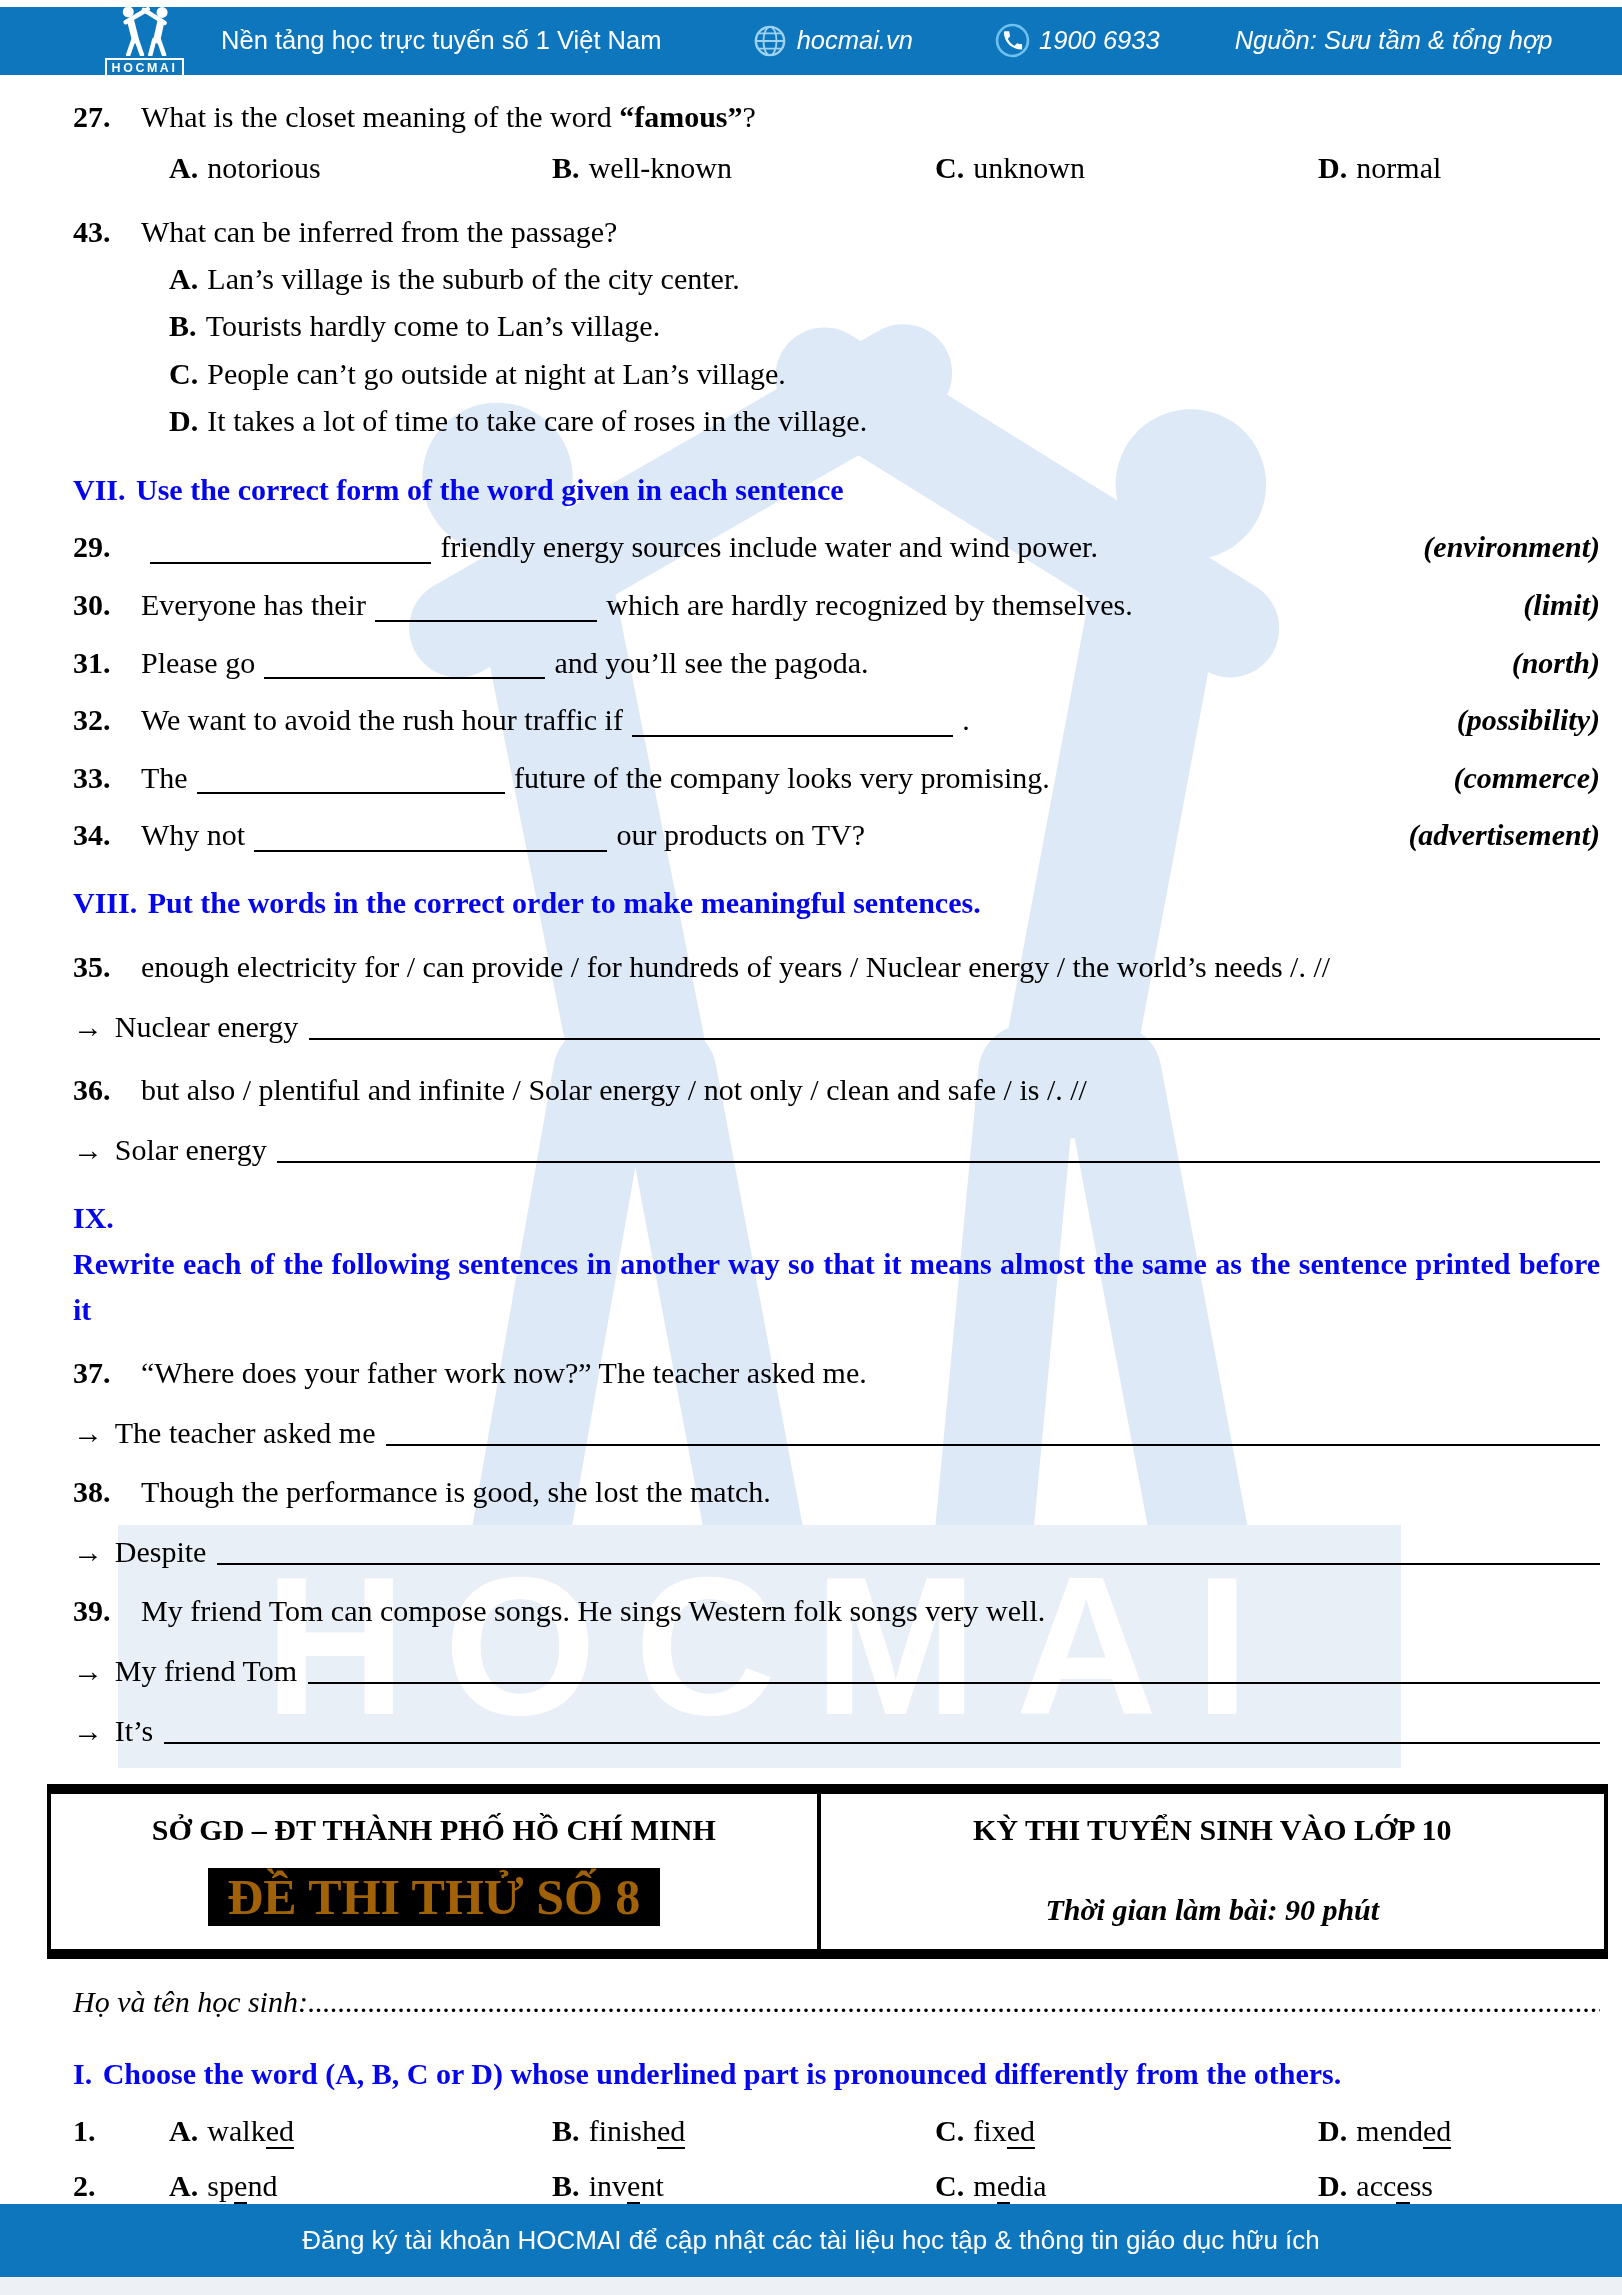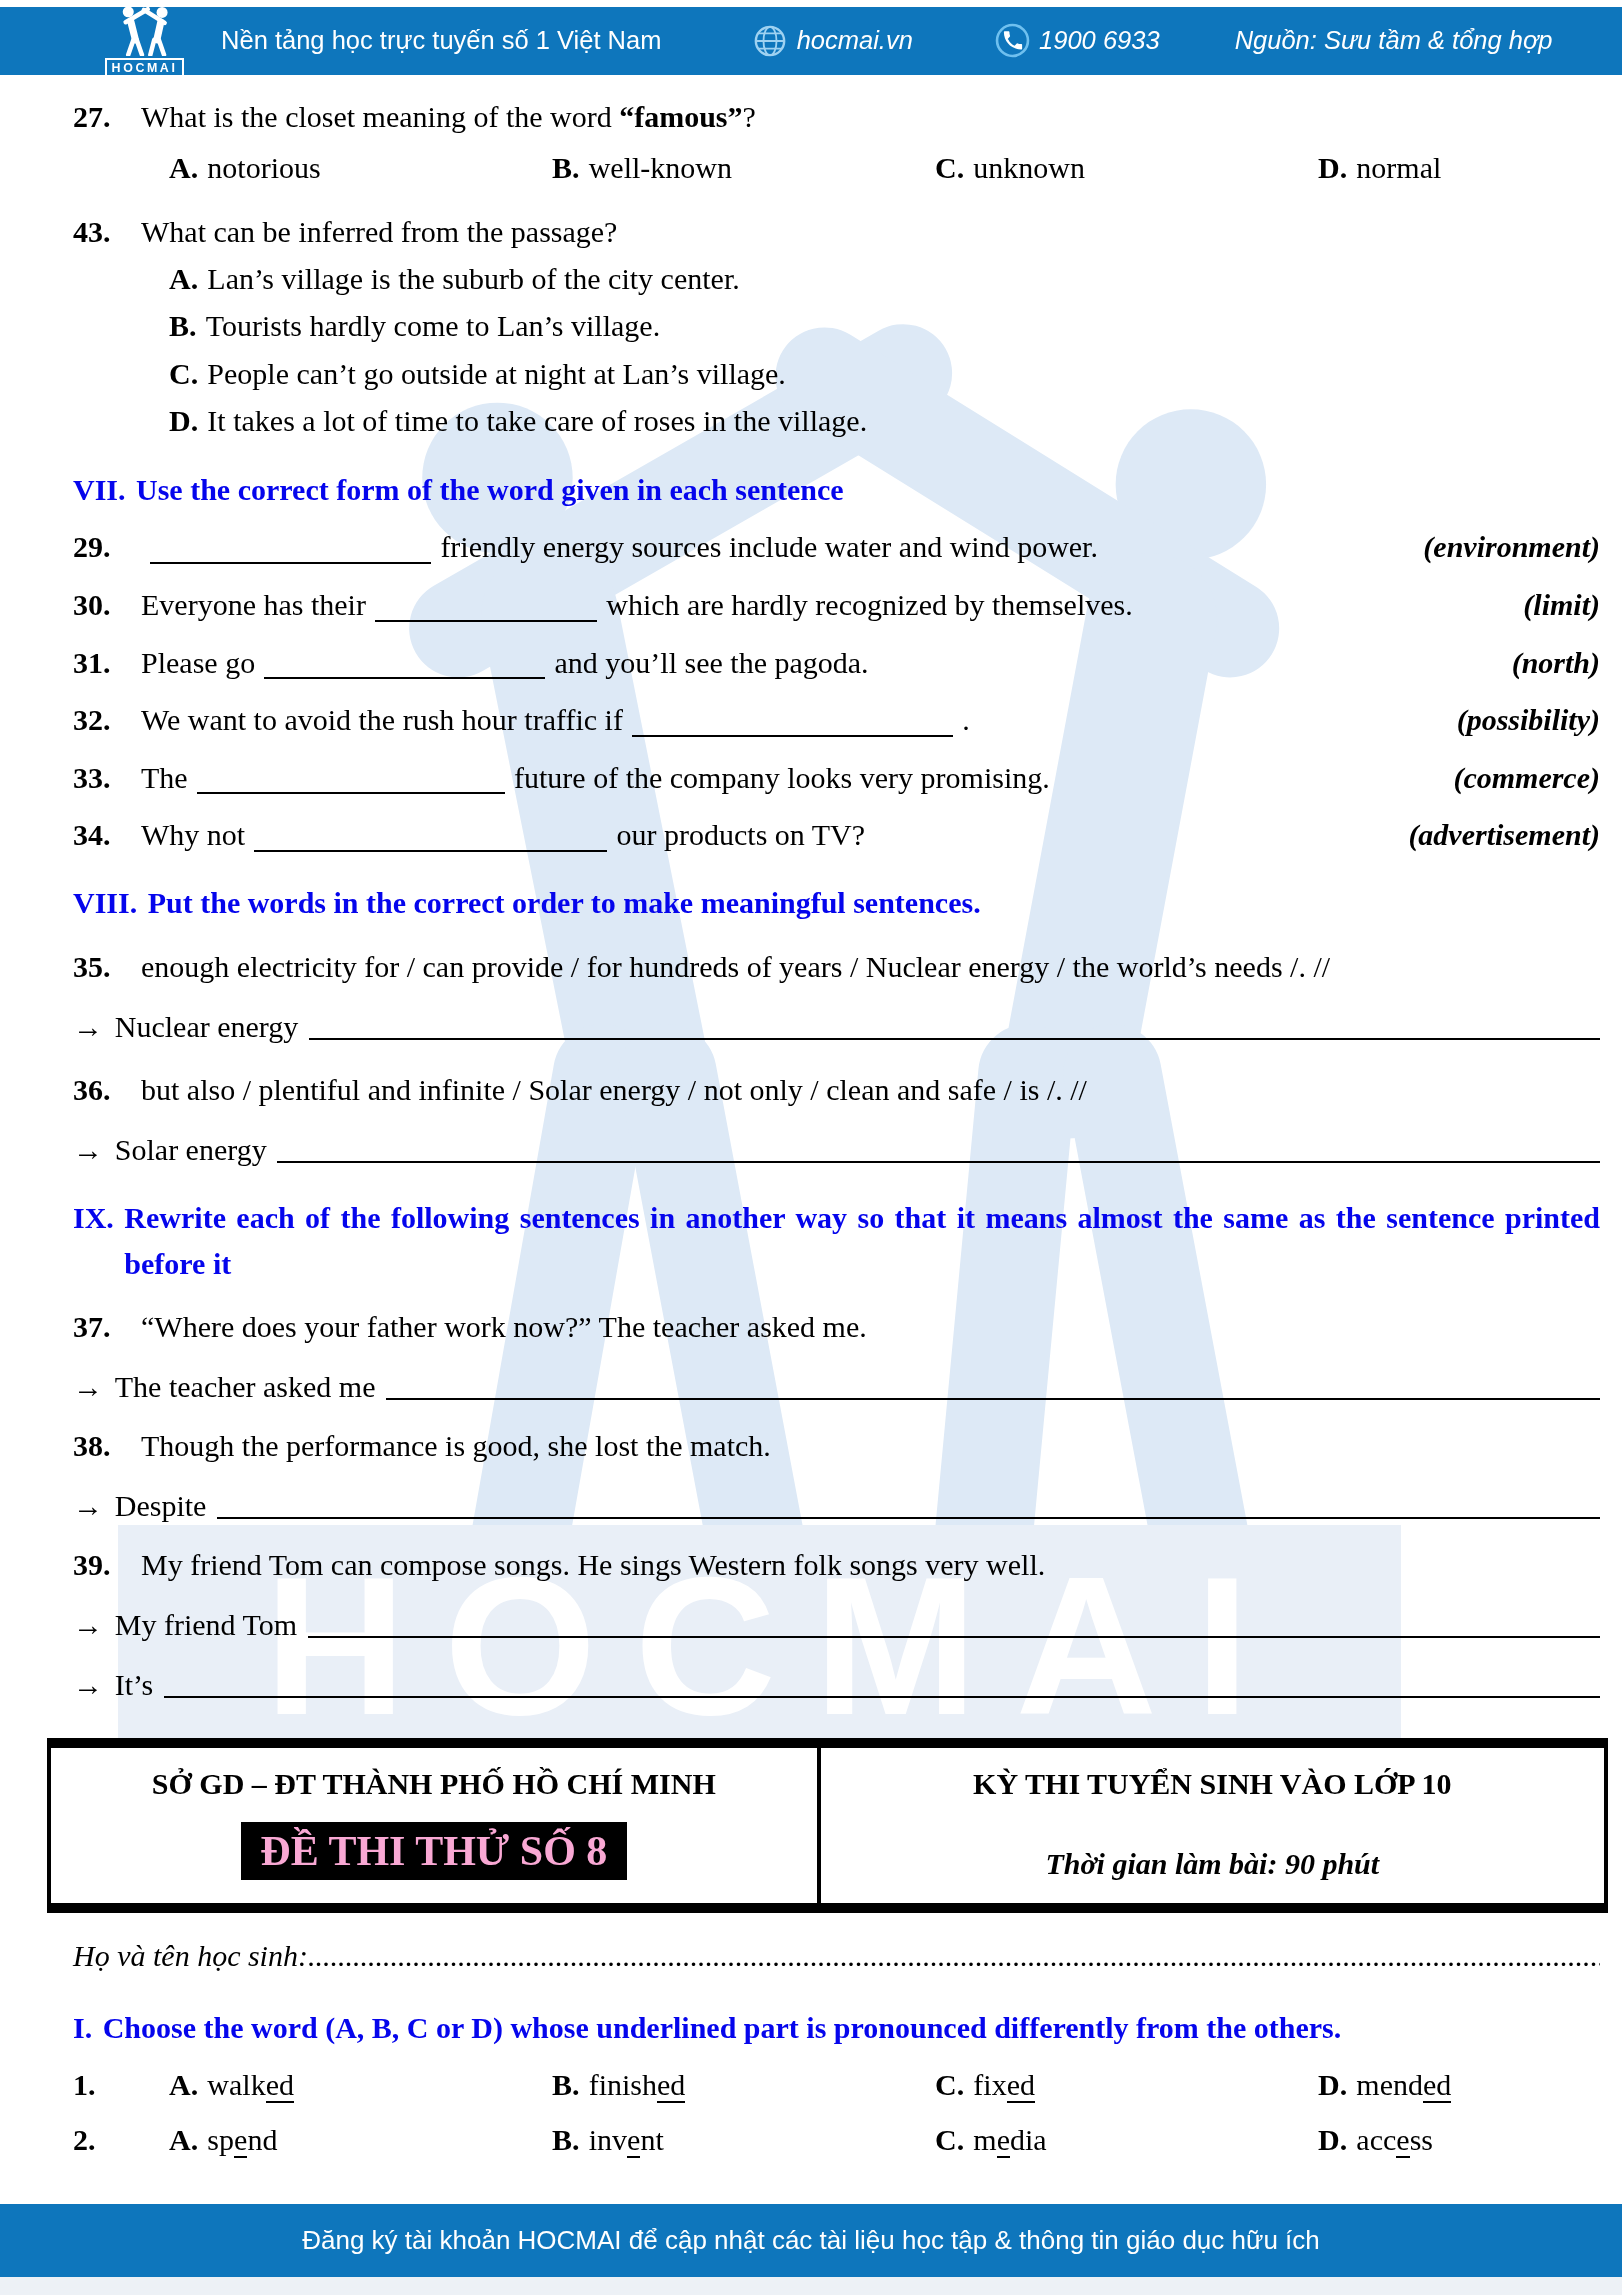--- a/index.html
+++ b/index.html
@@ -33,21 +33,21 @@
   .qtext{flex:1;}
   .opt-grid{display:grid;grid-template-columns:383px 383px 383px 1fr;padding-left:96px;}
   .opt-label{font-weight:bold;margin-right:9.2px;}
   .q28-opts{padding-left:96px;}
   .optline{margin-top:9.2px;}
 
   .sec-head{display:flex;color:#0505ec;font-weight:bold;}
   .sec-num{margin-right:10.5px;flex-shrink:0;}
   .sec-title{display:block;flex:1;}
   .just .sec-title{text-align:justify;line-height:46px;}
-  .just{line-height:46px;}
+  .just{line-height:46px;flex-direction:column;}
 
   .s7row{display:flex;align-items:baseline;margin-top:19.6px;}
   .s7body{flex:1;}
   .blank{display:inline-block;border-bottom:2.6px solid #000;height:6.5px;margin:0 9.2px;position:relative;top:6.5px;}
   .bw-29{width:281px;}.bw-30{width:222px;}.bw-31{width:281px;}.bw-32{width:321px;}.bw-33{width:308px;}.bw-34{width:353px;}
   .hint{font-weight:bold;font-style:italic;margin-left:13px;white-space:nowrap;}
 
   .arrowrow{display:flex;align-items:flex-end;}
   .arrow{margin-right:11.8px;}
   .ans-label{white-space:nowrap;}
@@ -70,21 +70,21 @@
   .m-sec1{margin-top:34px;}
   .m-p1{margin-top:19.6px;}
   .m-p2{margin-top:17px;}
 
   
   .exam-box{margin-left:-26px;width:calc(100% + 26px);border:4.6px solid #000;border-top-width:10.5px;
     border-bottom-width:10.5px;display:flex;background:#fff;position:relative;z-index:1;}
   .eb-left{width:49.3%;border-right:4.6px solid #000;text-align:center;padding:17px 0 19.6px;}
   .eb-right{flex:1;text-align:center;padding:17px 0 19.6px;}
   .eb-title{font-weight:bold;font-size:30px;line-height:38px;}
-  .eb-badge{display:inline-block;background:#000;color:#f9a8d4;font-weight:bold;font-size:42px;line-height:48px;
+  .eb-badge{display:inline-block;background:#000;color:#a16207;font-weight:bold;font-size:50px;line-height:48px;
     padding:5.2px 19.6px;margin-top:18.3px;}
   .eb-sub{font-weight:bold;font-style:italic;font-size:30px;margin-top:42px;}
 
   .name-row{display:flex;align-items:flex-start;font-style:italic;}
   .name-label{white-space:nowrap;}
   .dots{flex:1;overflow:hidden;white-space:nowrap;}
 
   .pron-row{display:flex;}
   .pron-num{width:96px;font-weight:bold;flex-shrink:0;}
   .pron-grid{display:grid;grid-template-columns:383px 383px 383px 1fr;flex:1;}

